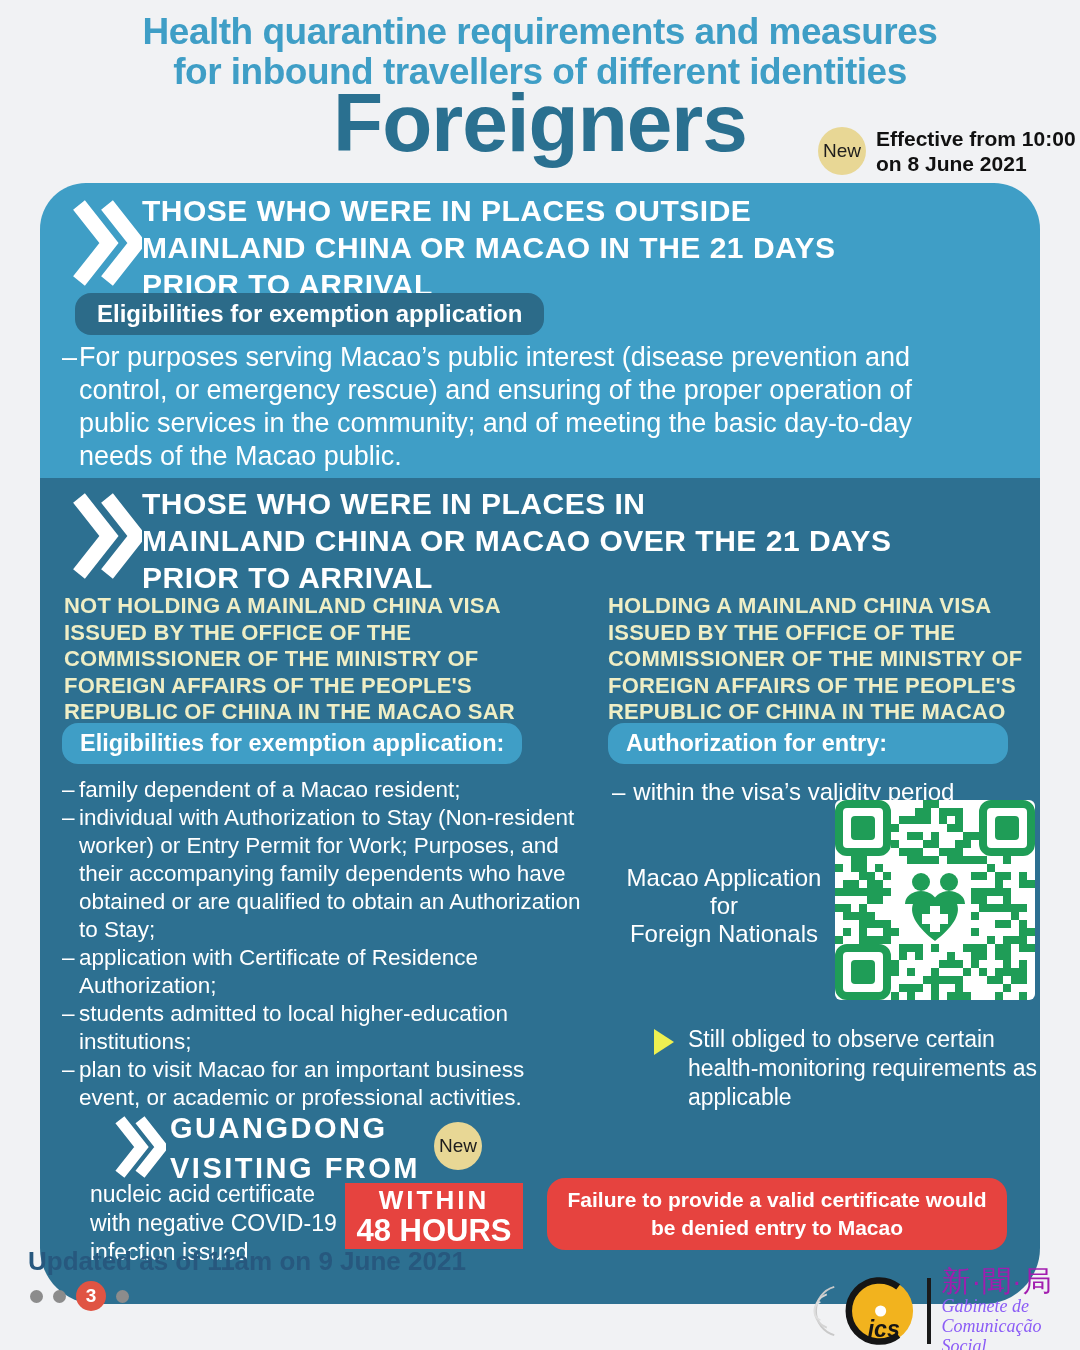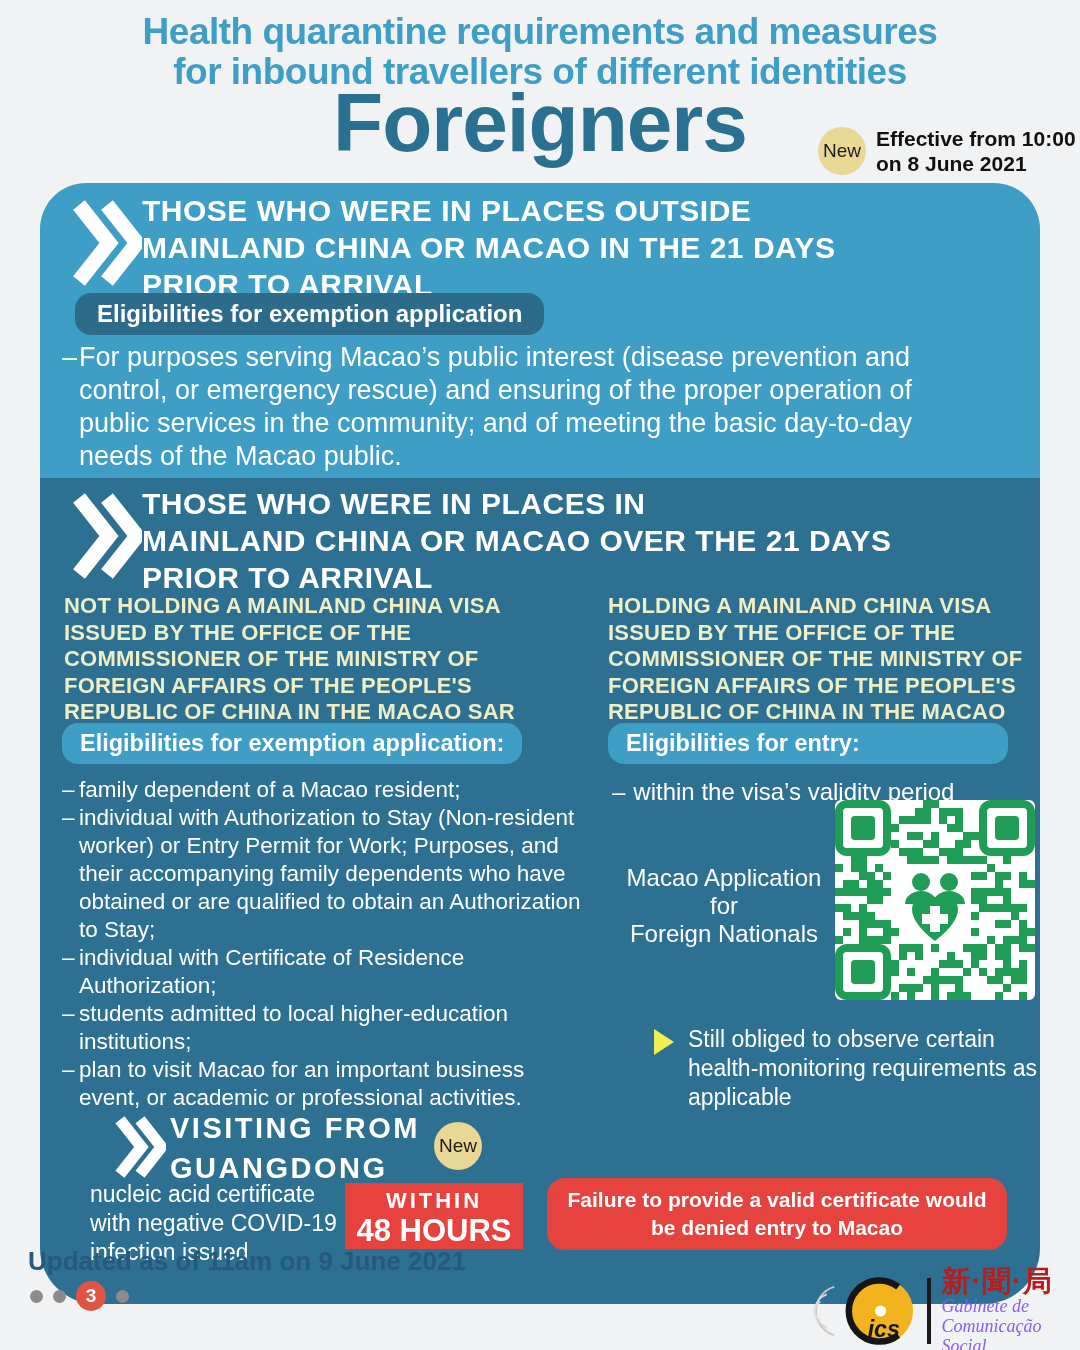--- a/index.html
+++ b/index.html
@@ -66,36 +66,36 @@
   .note-row{position:absolute;left:614px;top:532px;display:flex;gap:14px;width:392px;margin-top:15px;}
   .note-row .tri{margin-top:4px;flex:none;}
   .note-text{color:#fff;font-size:23px;line-height:29px;}
   
   .gd-heading{position:absolute;left:130px;top:630px;color:#fff;font-size:29px;
     font-weight:bold;line-height:40px;letter-spacing:2.5px;}
   .gd-new{position:absolute;left:394px;top:644px;}
   .cert-text{position:absolute;left:50px;top:702px;color:#fff;font-size:23px;line-height:29px;}
   .within-box{position:absolute;left:305px;top:705px;width:178px;height:66px;
     background:var(--alert-red);color:#fff;text-align:center;font-weight:bold;padding-top:3px;}
-  .within-1{font-size:22px;line-height:29px;letter-spacing:3px;}
+  .within-1{font-size:26px;line-height:29px;letter-spacing:3px;}
   .within-2{font-size:31px;line-height:31px;}
   .failure-box{position:absolute;left:507px;top:700px;width:460px;height:72px;
     background:var(--alert-red);border-radius:18px;color:#fff;font-weight:bold;
     font-size:21px;line-height:28px;display:flex;align-items:center;justify-content:center;
     text-align:center;padding:0 14px;}
   
   .dots{position:absolute;left:30px;top:1281px;display:flex;align-items:center;gap:10px;}
   .dot{width:13px;height:13px;border-radius:50%;background:var(--dot-gray);}
   .page-num{width:30px;height:30px;border-radius:50%;background:#e05443;color:#fff;
     font-size:19px;font-weight:bold;display:flex;align-items:center;justify-content:center;}
   .updated{position:absolute;left:28px;top:1246px;color:var(--footer-blue);
     font-size:26px;font-weight:bold;}
   .gcs-logo{position:absolute;left:812px;top:1266px;display:flex;align-items:center;}
   .logo-bar{width:4px;height:66px;background:#1a1a1a;margin:0 10px 0 6px;flex:none;}
-  .logo-cn{font-size:29px;color:#b91c1c;letter-spacing:1px;line-height:30px;font-weight:bold;}
+  .logo-cn{font-size:29px;color:#a21caf;letter-spacing:1px;line-height:30px;font-weight:normal;}
   .logo-pt{font-family:"Liberation Serif","DejaVu Serif",serif;font-style:italic;
     font-size:18px;line-height:20px;color:#8b5cf6;}
 </style>
 </head>
 <body>
 
 <div class="page">
 
   <div class="title">
     <div>Health quarantine requirements and measures</div>
@@ -146,34 +146,34 @@
           <li>
             <span class="dash">–</span>
             <span>family dependent of a Macao resident;</span>
           </li>
           <li>
             <span class="dash">–</span>
             <span>individual with Authorization to Stay (Non-resident worker) or Entry Permit for Work; Purposes, and their accompanying family dependents who have obtained or are qualified to obtain an Authorization to Stay;</span>
           </li>
           <li>
             <span class="dash">–</span>
-            <span>individual with Certificate of Residence Authorization;</span>
+            <span>application with Certificate of Residence Authorization;</span>
           </li>
           <li>
             <span class="dash">–</span>
             <span>students admitted to local higher-education institutions;</span>
           </li>
           <li>
             <span class="dash">–</span>
             <span>plan to visit Macao for an important business event, or academic or professional activities.</span>
           </li>
         </ul>
 
       <div class="subhead right">HOLDING A MAINLAND CHINA VISA ISSUED BY THE OFFICE OF THE COMMISSIONER OF THE MINISTRY OF FOREIGN AFFAIRS OF THE PEOPLE'S REPUBLIC OF CHINA IN THE MACAO SAR</div>
-      <div class="pill pill-light right">Eligibilities for entry:</div>
+      <div class="pill pill-light right">Authorization for entry:</div>
       <div class="validity-row">
         <span class="dashc">–</span>
         <span>within the visa’s validity period</span>
       </div>
       <div class="qr-label">
         <div>Macao Application for</div>
         <div>Foreign Nationals</div>
       </div>
       <div class="tri qr-arrow"></div>
       <div class="qr-box">
@@ -376,22 +376,22 @@
       <div class="note-row">
         <div class="tri"></div>
         <div class="note-text">Still obliged to observe certain health-monitoring requirements as applicable</div>
       </div>
 
       <svg class="chevron" style="left:74px;top:636px;" width="52" height="66" viewBox="0 0 70 92">
         <path d="M7,8 L37,46 L7,84" fill="none" stroke="#fff" stroke-width="16"></path>
         <path d="M35,8 L65,46 L35,84" fill="none" stroke="#fff" stroke-width="16"></path>
       </svg>
       <div class="gd-heading">
+        <div>GUANGDONG</div>
         <div>VISITING FROM</div>
-        <div>GUANGDONG</div>
       </div>
       <div class="new-badge gd-new">New</div>
       <div class="cert-text">
         <div>nucleic acid certificate</div>
         <div>with negative COVID-19</div>
         <div>infection issued</div>
       </div>
       <div class="within-box">
         <div class="within-1">WITHIN</div>
         <div class="within-2">48 HOURS</div>

